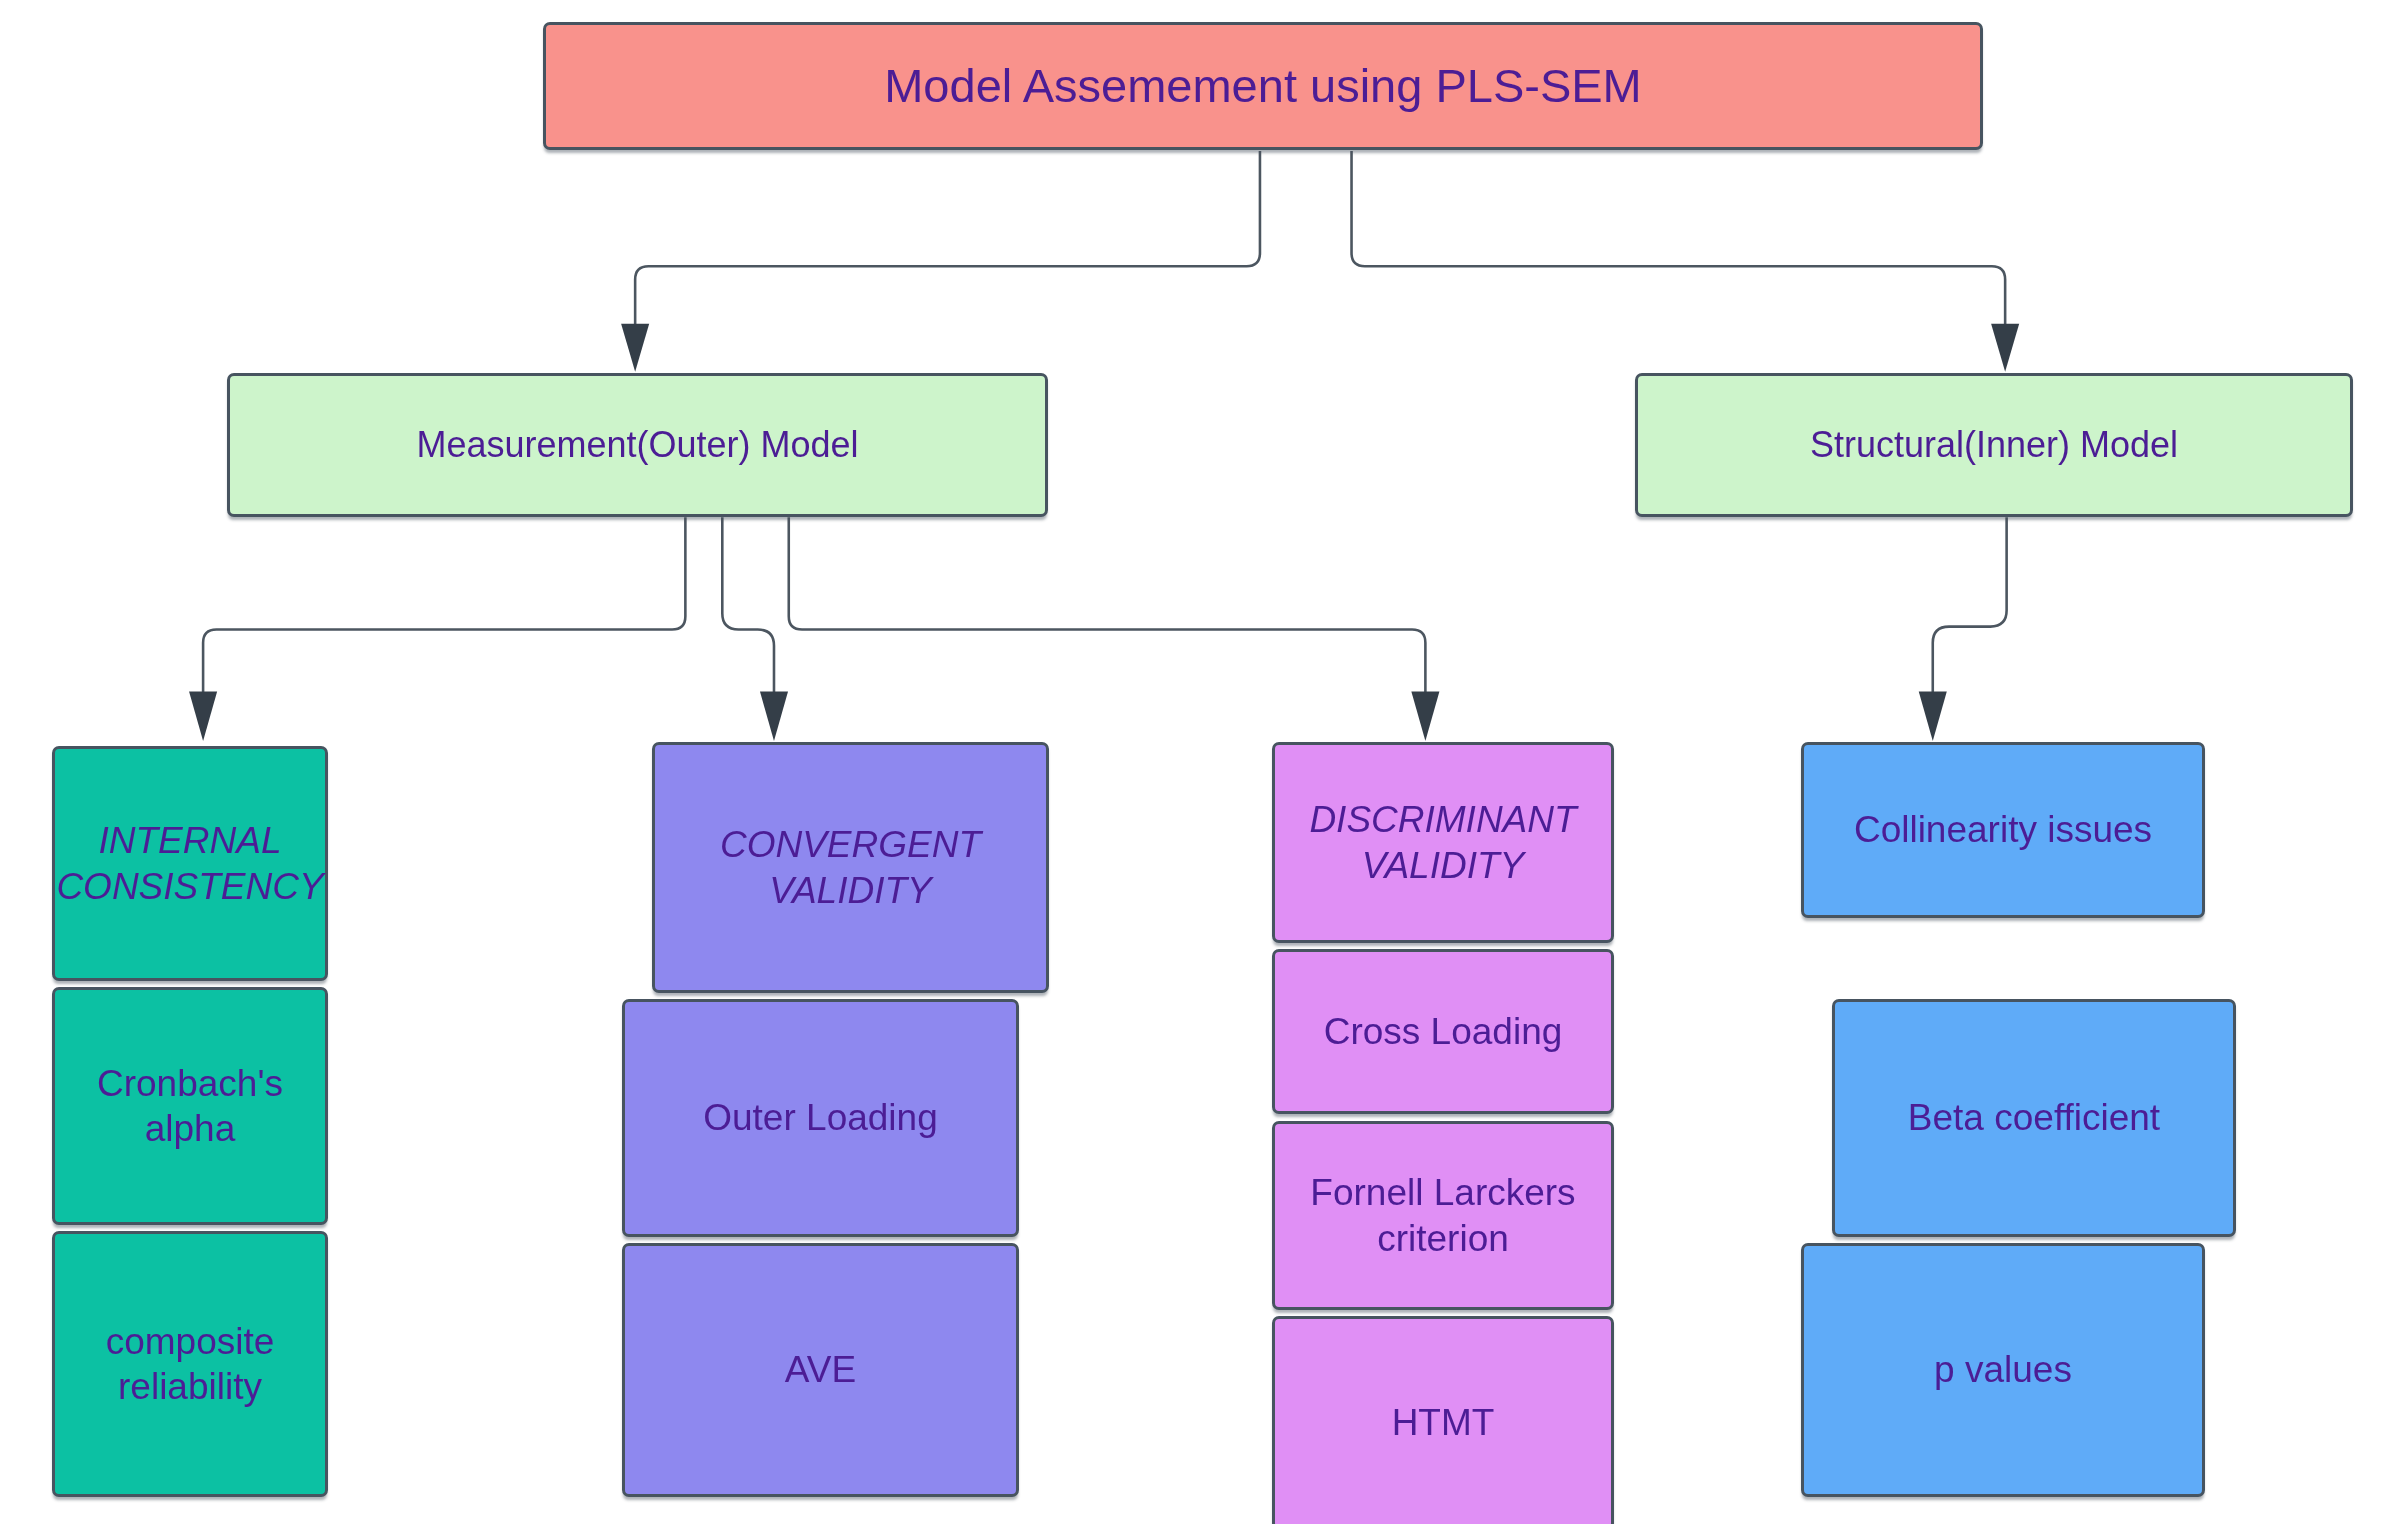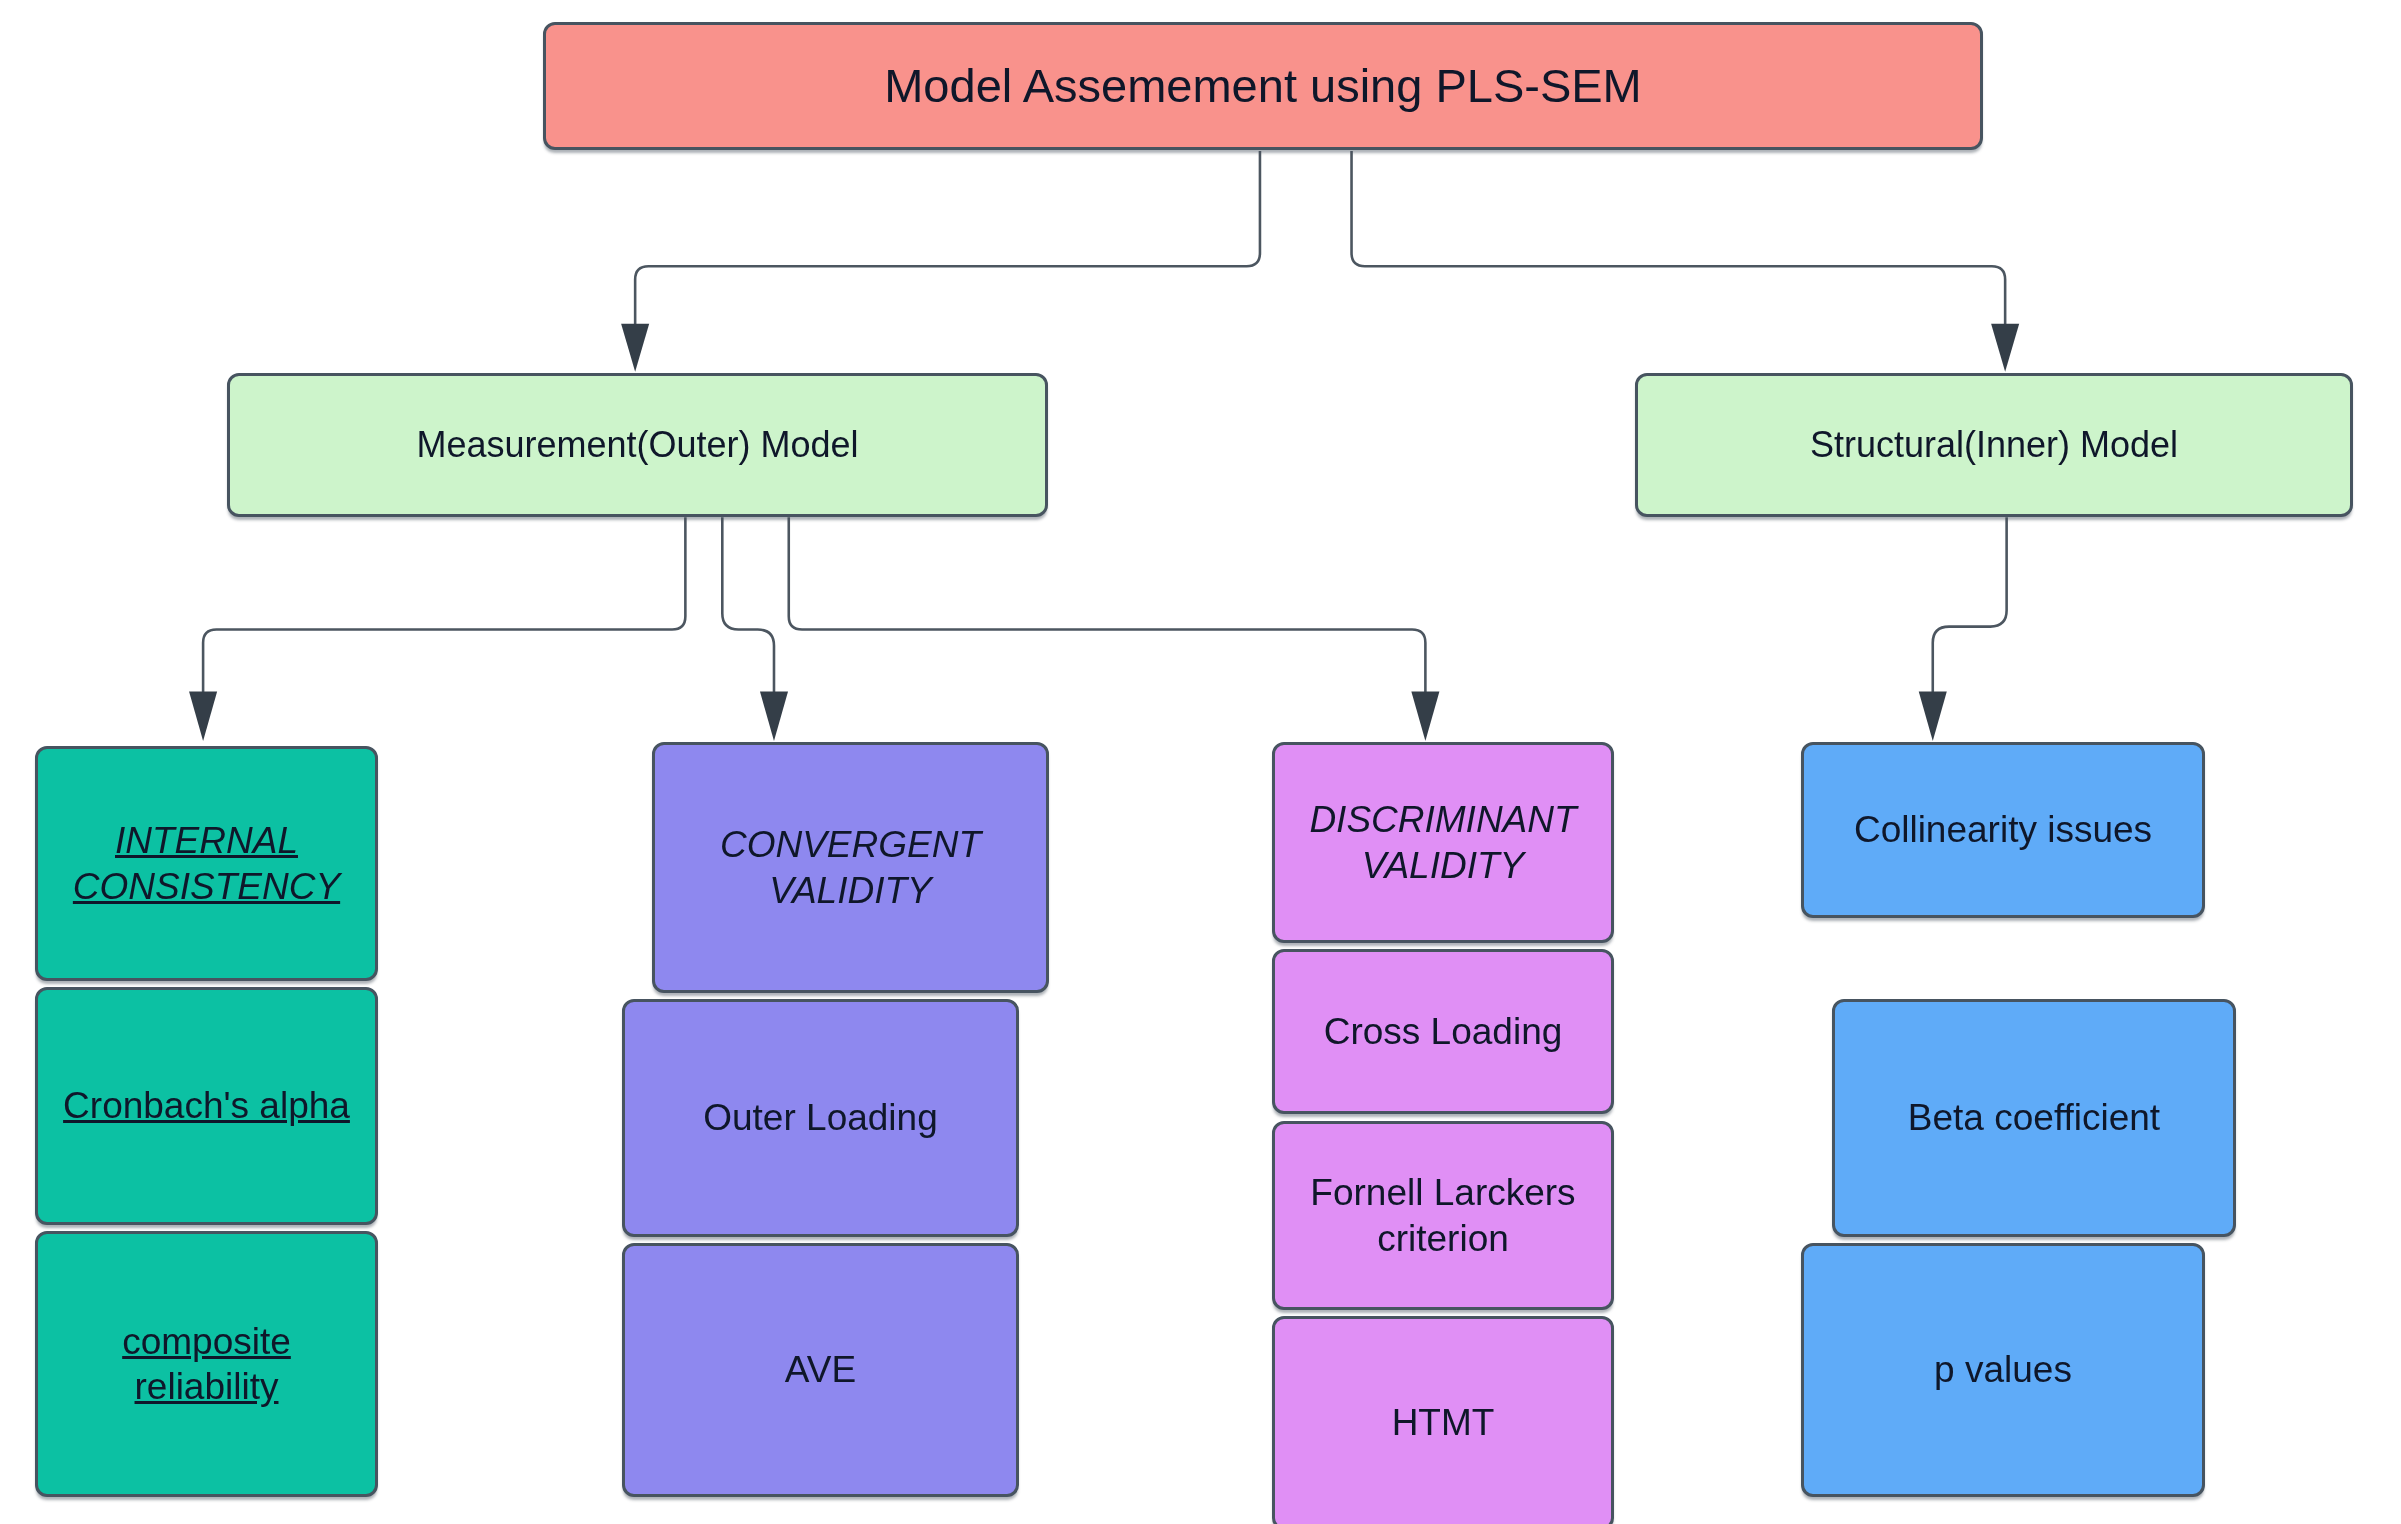--- a/index.html
+++ b/index.html
@@ -14,39 +14,39 @@
   .connectors {
     position: absolute;
     left: 0; top: 0;
     width: 2401px; height: 1525px;
     pointer-events: none;
   }
   .node {
     position: absolute;
     box-sizing: border-box;
     border: 3px solid #475460;
-    border-radius: 12px;
+    border-radius: 7px;
     display: flex;
     align-items: center;
     justify-content: center;
     text-align: center;
-    color: #0f172a;
+    color: #4c1d95;
     line-height: 1.22;
     padding: 5.9px 20.7px;
     box-shadow: 0 3.7px 3px -1.5px rgba(70, 82, 94, 0.45);
   }
   .node-root   { left: 543px;  top: 22px;   width: 1440px; height: 128px; font-size: 47px; }
   .node-branch { font-size: 36px; text-align: right; }
   .node-meas   { left: 227px;  top: 373px;  width: 821px; height: 144px; }
   .node-struct { left: 1635px; top: 373px;  width: 718px;  height: 144px; }
   .leaf { font-size: 37px; }
   .hdr  { font-style: italic; }
 
   
-  .c1 { left: 35px;   width: 343px; text-decoration: underline; }
+  .c1 { left: 52px;   width: 276px; }
   .c2 { left: 622px;  width: 397px; }
   .c3 { left: 1272px; width: 342px; }
   .c4 { left: 1801px; width: 404px; }
 
   .c1.r1 { top: 746px; height: 235px; }
   .c1.r2 { top: 987px; height: 238px; }
   .c1.r3 { top: 1231px; height: 266px; }
 
   .c2.r1 { top: 742px; height: 251px; margin-left: 30px; }
   .c2.r2 { top: 999px; height: 238px; }

